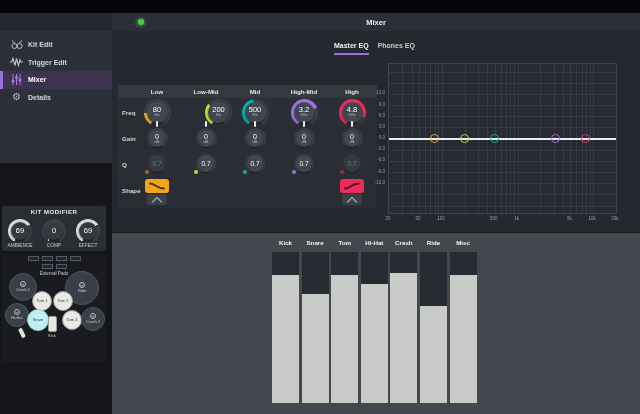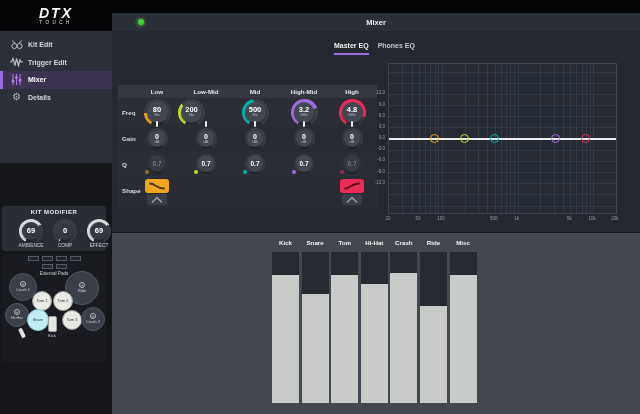--- a/index.html
+++ b/index.html
@@ -64,21 +64,21 @@
   .eq-header{top:0;height:13px;background:#34383f;}
   .eq-row-freq{top:13px;height:28px;background:#2b2e35;}
   .eq-row-gain{top:41px;height:25px;background:#292c33;}
   .eq-row-q{top:66px;height:26px;background:#2b2e35;}
   .eq-row-shape{top:92px;height:32px;background:#292c33;}
   .col-header{position:absolute;top:3px;width:48px;text-align:center;color:#e6e7e9;font-size:6.2px;font-weight:bold;}
   .row-label{position:absolute;left:4px;color:#d6d8db;font-size:6.2px;font-weight:bold;}
   .knob-ring{position:absolute;border-radius:50%;display:flex;align-items:center;justify-content:center;cursor:pointer;}
   .knob-core{border-radius:50%;background:#42464f;display:flex;flex-direction:column;align-items:center;
              justify-content:center;box-shadow:inset 0 1px 1px rgba(255,255,255,.06),0 1px 2px rgba(0,0,0,.45);}
-  .kv{font-weight:bold;color:#ffffff;font-size:7px;line-height:7px;}
+  .kv{font-weight:normal;color:#ffffff;font-size:7px;line-height:7px;}
   .ku{color:#b5b8bf;font-size:4.2px;line-height:4.6px;}
   .gain-tick{position:absolute;width:2px;height:6px;background:#e9eaec;border-radius:1px;}
   .q-dot{position:absolute;width:4px;height:4px;border-radius:50%;}
   .q-dim .knob-core{background:#353941;}
   .q-dim .kv{color:#75797f;}
   .shape-top{position:absolute;width:24px;height:14px;border-radius:3px;display:flex;align-items:center;
              justify-content:center;cursor:pointer;}
   .shape-bottom{position:absolute;width:20px;height:11px;border-radius:2.5px;background:#3a3e46;display:flex;
                 align-items:center;justify-content:center;cursor:pointer;}
 
@@ -96,24 +96,20 @@
   .chan-label{position:absolute;top:6px;width:28px;text-align:center;color:#f2f3f4;font-size:6.2px;font-weight:bold;}
   .fader-track{position:absolute;top:19px;width:27px;height:151px;background:#262a31;cursor:pointer;}
   .fader-fill{position:absolute;left:0;bottom:0;width:27px;background:#c9cbc8;}
 </style>
 </head>
 <body>
 
 <div id="stage">
   <div class="abs top-strip"></div>
   <div class="abs top-bar"></div>
-  <div class="abs logo-block">
-    <div class="logo-top">DTX</div>
-    <div class="logo-bottom">TOUCH</div>
-  </div>
   <div class="abs led-outer">
     <div class="led-inner" id="led-inner" style="background: rgb(62, 212, 62);"></div>
   </div>
   <div class="abs page-title">Mixer</div>
 
   <div class="abs sidebar" id="sidebar">
       <div class="side-item">
         <div class="icon-box">
           <svg width="12" height="11" viewBox="0 0 12 11">
             <circle cx="3.4" cy="7" r="2.5" fill="none" stroke="#b9bcc2" stroke-width="1"></circle>
@@ -146,21 +142,21 @@
         <div class="icon-box">
           <span class="gear-glyph">⚙</span>
         </div>
         <div class="lbl">Details</div>
       </div>
     </div>
 
   <div class="abs left-lower">
     <div class="abs kit-card">
       <div class="kit-title">KIT MODIFIER</div>
-      <div id="kit-knobs" style="position: absolute; left: 11px; top: 0px; width: 112px; height: 45px;">
+      <div id="kit-knobs" style="position: absolute; left: 0px; top: 0px; width: 112px; height: 45px;">
           <div class="knob-ring" style="left: 6px; top: 13px; width: 24px; height: 24px; background: conic-gradient(from 210deg, rgb(217, 218, 220) 0deg, rgb(217, 218, 220) 207deg, rgb(58, 62, 70) 207deg, rgb(58, 62, 70) 300deg, transparent 300deg, transparent 360deg);">
             <div class="knob-core" style="width: 18px; height: 18px; background: rgb(52, 56, 63);">
               <div class="kv" style="font-size: 7.5px; line-height: 7.5px;">69</div>
             </div>
           </div>
           <div style="position: absolute; left: 1px; top: 37px; width: 34px; text-align: center; font-size: 4.8px; color: rgb(201, 204, 209);">AMBIENCE</div>
           <div class="knob-ring" style="left: 40px; top: 13px; width: 24px; height: 24px; background: conic-gradient(from 210deg, rgb(217, 218, 220) 0deg, rgb(217, 218, 220) 4deg, rgb(58, 62, 70) 4deg, rgb(58, 62, 70) 300deg, transparent 300deg, transparent 360deg);">
             <div class="knob-core" style="width: 18px; height: 18px; background: rgb(52, 56, 63);">
               <div class="kv" style="font-size: 7.5px; line-height: 7.5px;">0</div>
             </div>
@@ -255,21 +251,21 @@
         <svg width="18" height="10" viewBox="0 0 18 10">
           <path d="M2 2.5 C7 2.5 8 7.5 16 7.5" fill="none" stroke="rgba(20,16,2,0.75)" stroke-width="1.8" stroke-linecap="round"></path>
         </svg>
       </div>
       <div class="shape-bottom" style="left: 29px; top: 109px;">
         <svg width="14" height="8" viewBox="0 0 14 8">
           <polyline points="2,6.5 7,1.5 12,6.5" fill="none" stroke="#9aa0a8" stroke-width="1.5" stroke-linejoin="round"></polyline>
         </svg>
       </div>
       <div class="col-header" style="left: 64px;">Low-Mid</div>
-      <div class="knob-ring" style="left: 60px; top: 13.5px; width: 27px; height: 27px; background: conic-gradient(from 210deg, rgb(195, 216, 50) 0deg, rgb(195, 216, 50) 100deg, rgb(58, 62, 70) 100deg, rgb(58, 62, 70) 300deg, transparent 300deg, transparent 360deg);">
+      <div class="knob-ring" style="left: 87px; top: 13.5px; width: 27px; height: 27px; background: conic-gradient(from 210deg, rgb(195, 216, 50) 0deg, rgb(195, 216, 50) 100deg, rgb(58, 62, 70) 100deg, rgb(58, 62, 70) 300deg, transparent 300deg, transparent 360deg);">
         <div class="knob-core" style="width: 21px; height: 21px;">
           <div class="kv" style="font-size: 7.5px; line-height: 7.5px;">200</div>
           <div class="ku">Hz</div>
         </div>
       </div>
       <div class="gain-tick" style="left: 87px; top: 36px;"></div>
       <div class="knob-ring" style="left: 77.5px; top: 43px; width: 21px; height: 21px; background: conic-gradient(from 210deg, rgb(58, 62, 70) 0deg, rgb(58, 62, 70) 300deg, transparent 300deg, transparent 360deg);">
         <div class="knob-core" style="width: 16px; height: 16px;">
           <div class="kv" style="font-size: 7px; line-height: 7px;">0</div>
           <div class="ku">dB</div>

